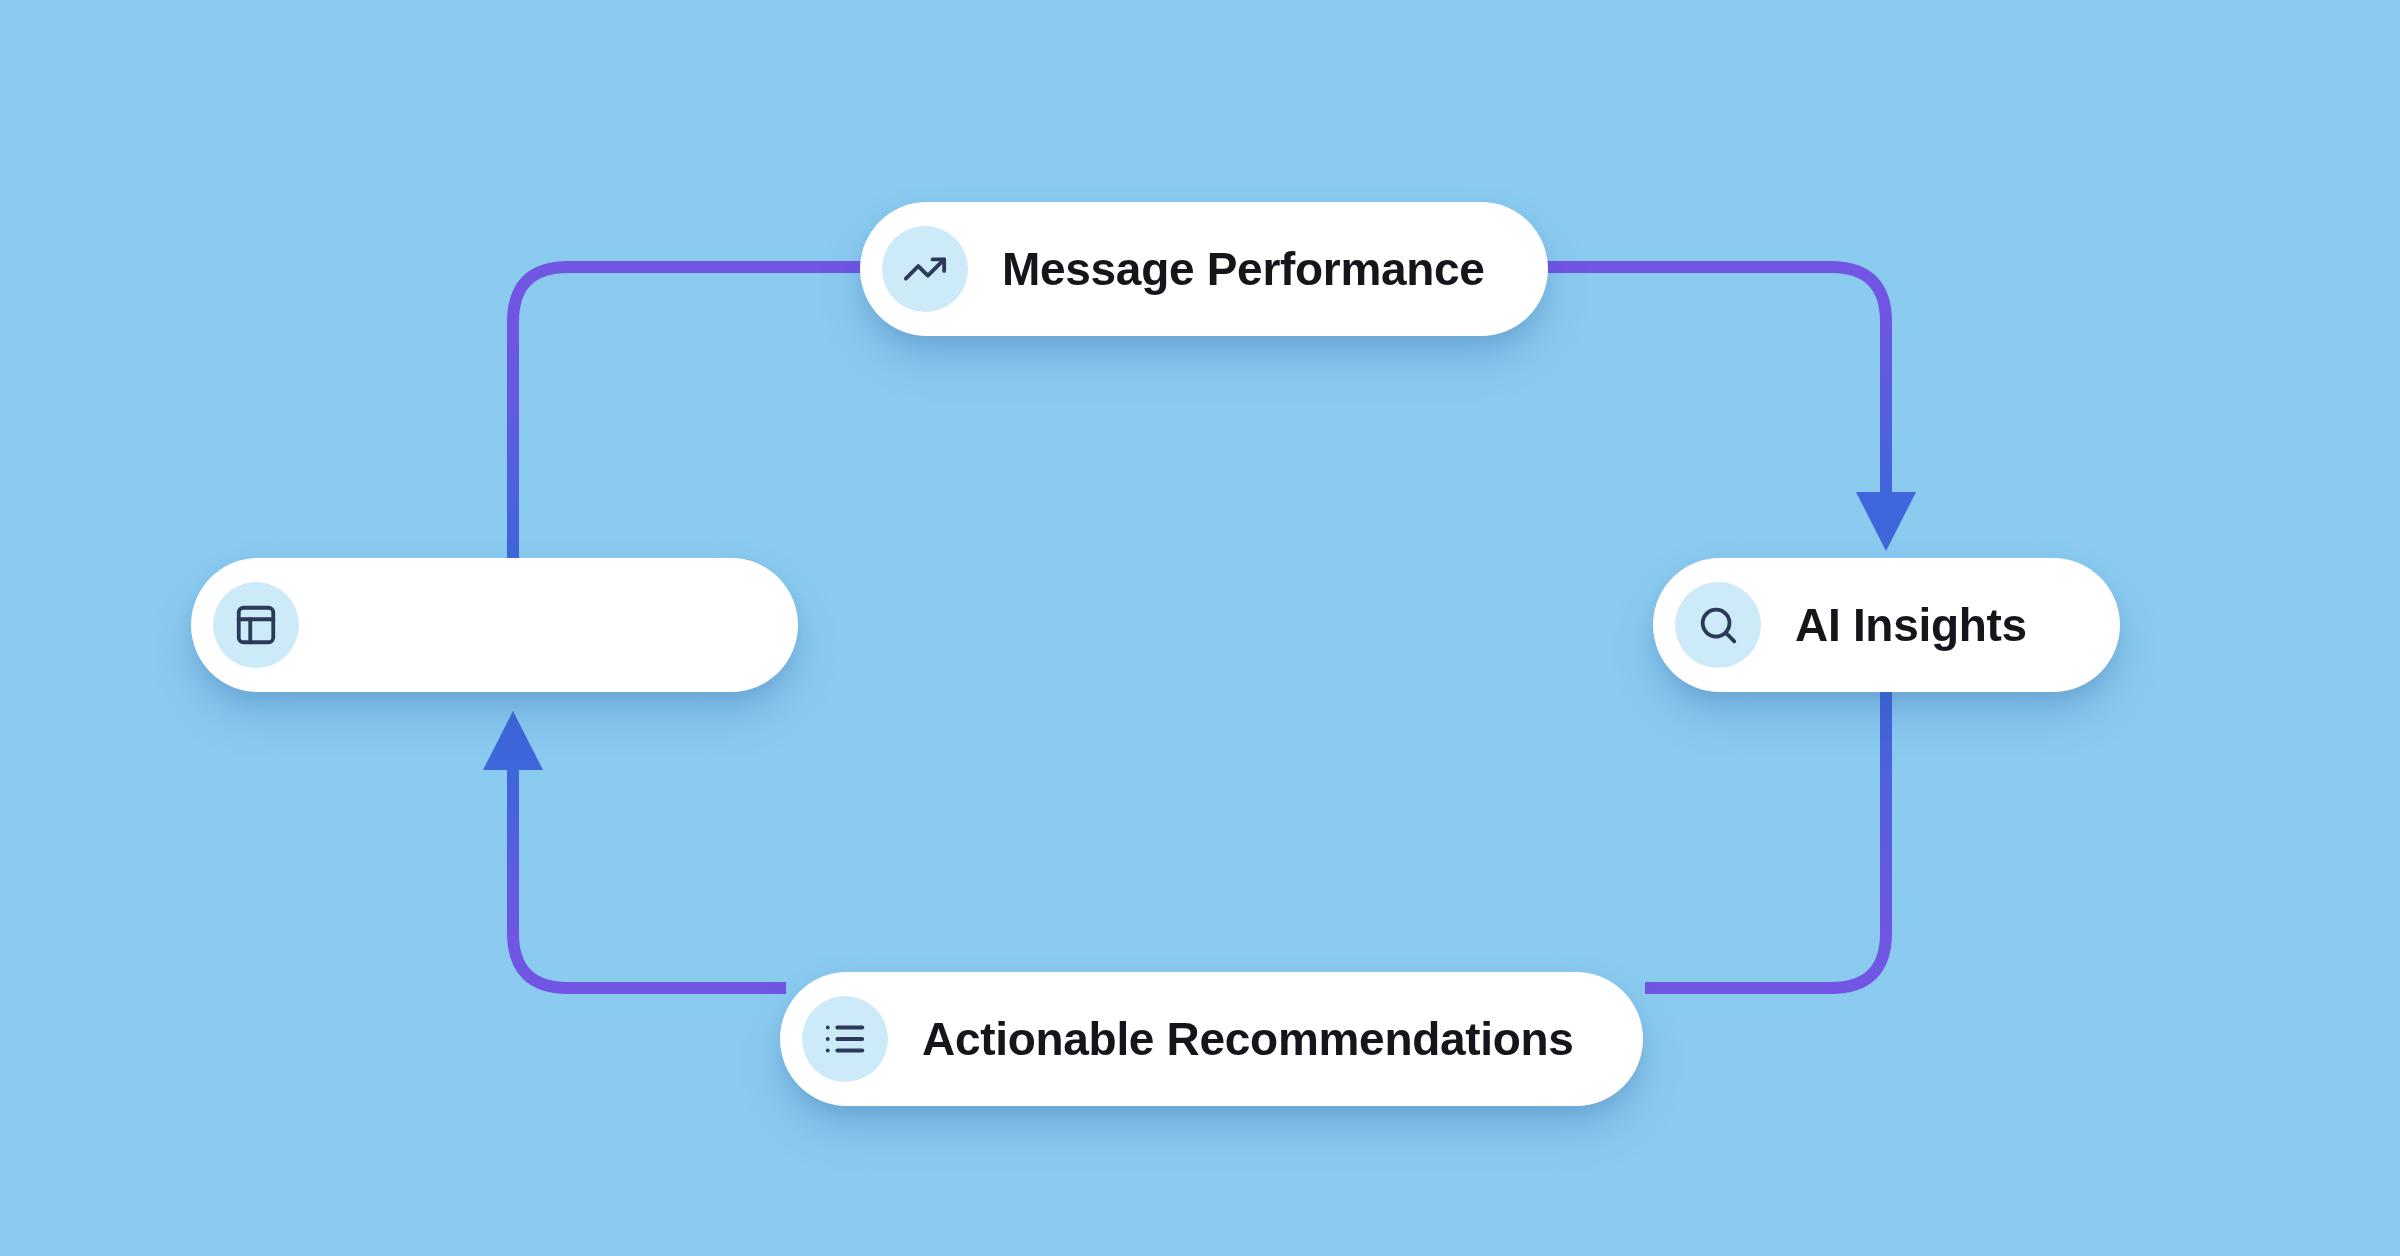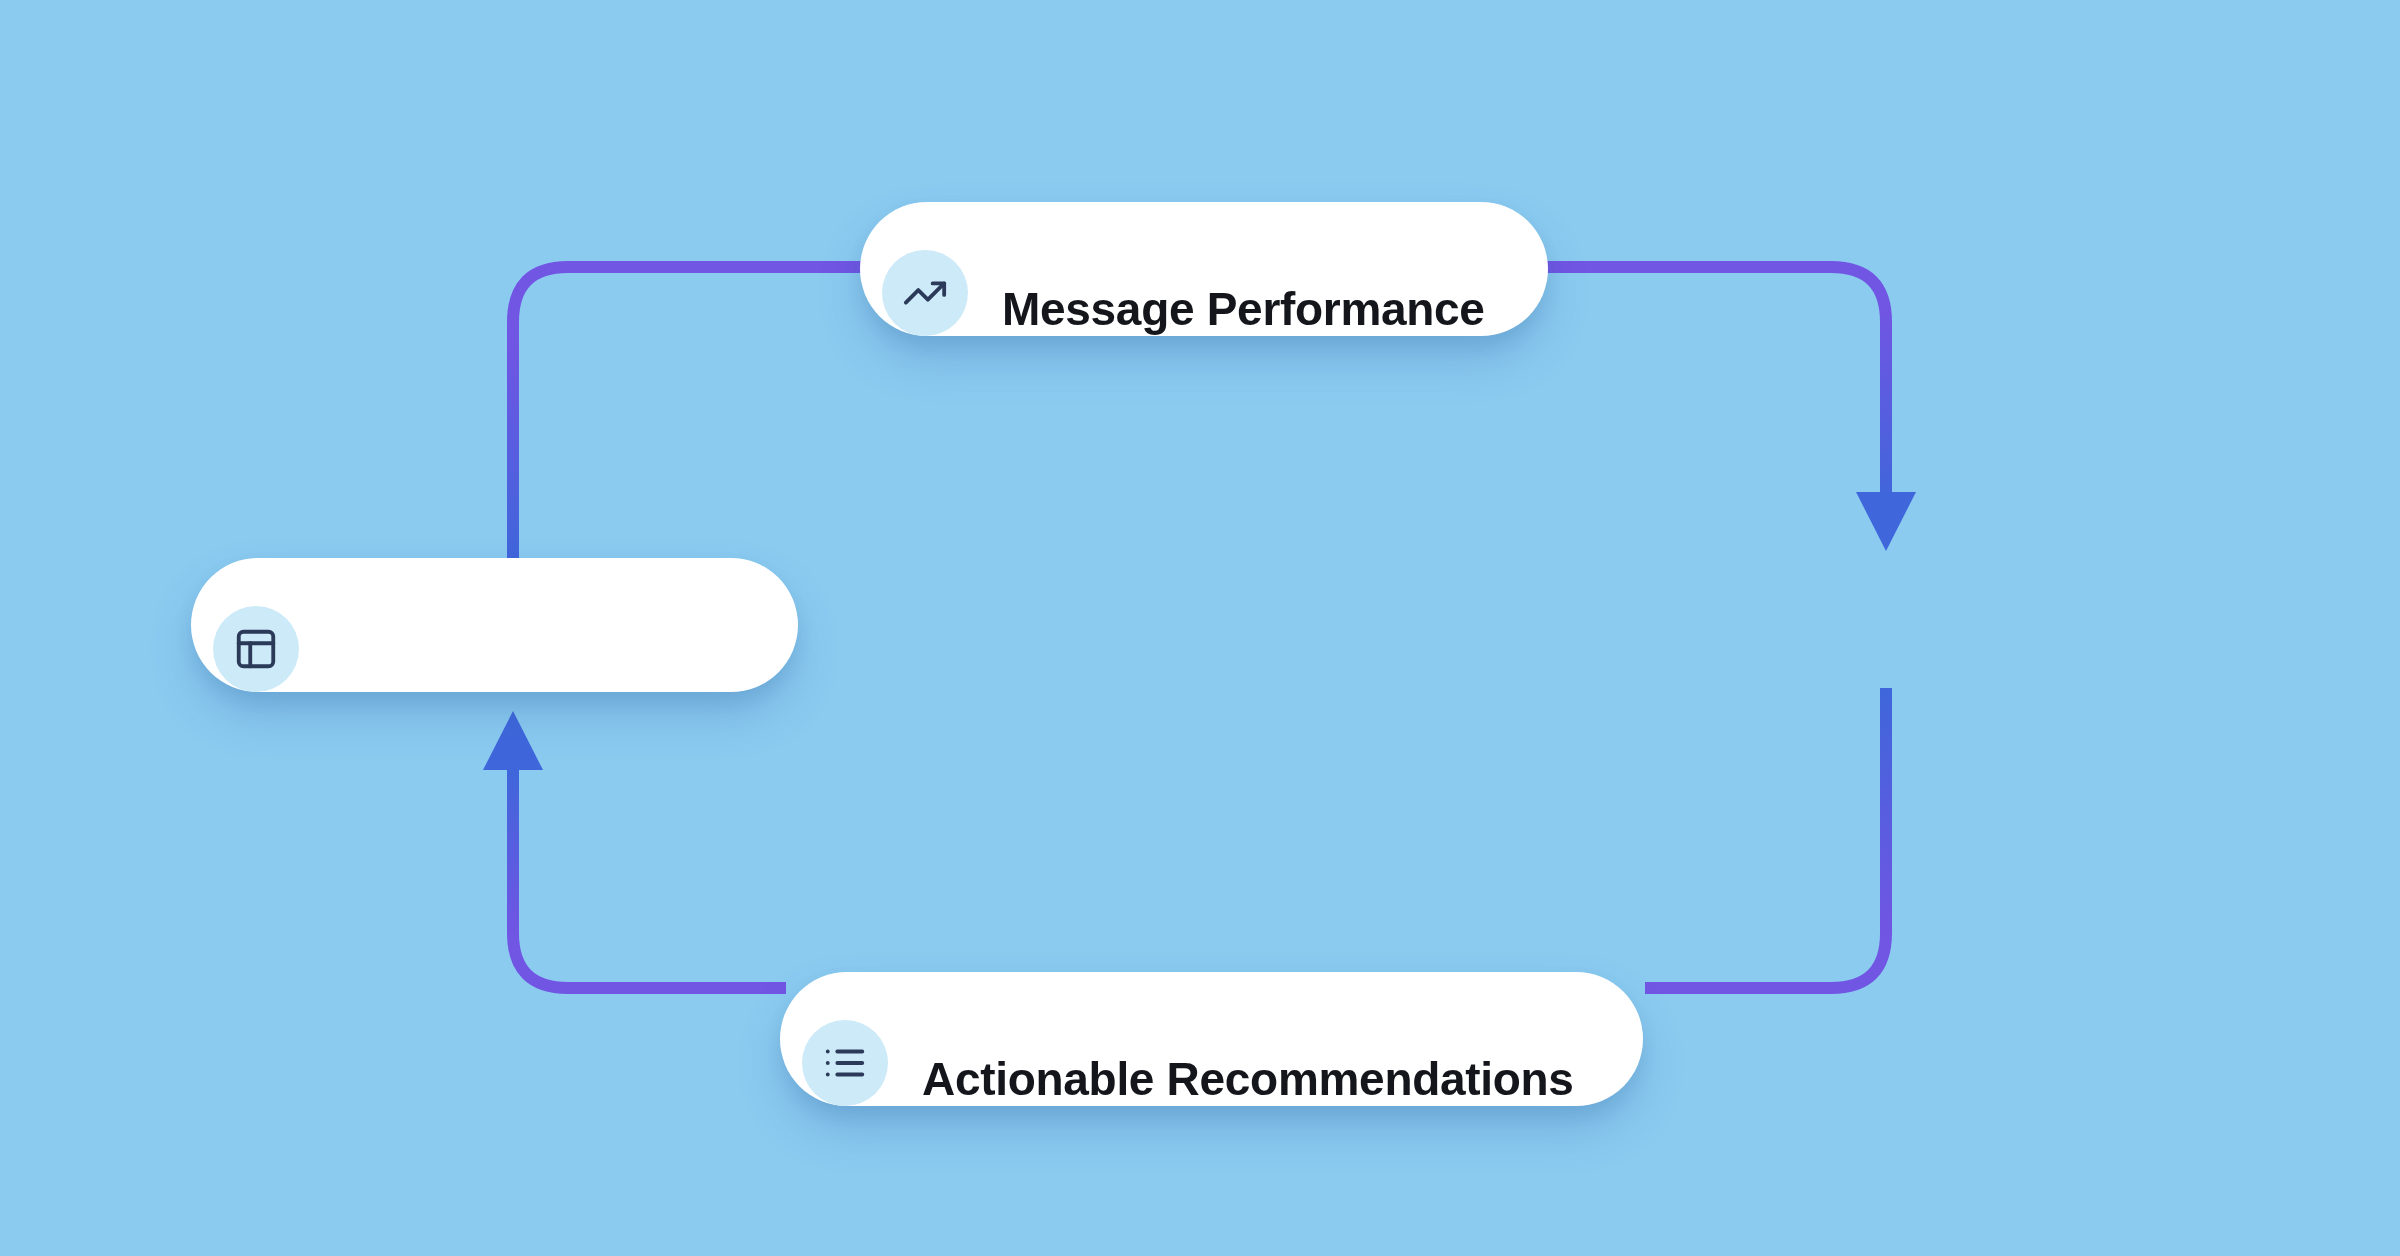--- a/index.html
+++ b/index.html
@@ -21,21 +21,21 @@
     background: var(--bg);
   }
   .connectors {
     position: absolute;
     left: 0; top: 0;
     width: 2400px; height: 1256px;
   }
   .node {
     position: absolute;
     display: flex;
-    align-items: flex-end;
+    align-items: center;
     gap: 34px;
     padding-left: 22px;
     box-sizing: border-box;
     background: var(--node-bg);
     border-radius: 70px;
     box-shadow: 0 24px 48px -6px rgba(43, 94, 161, 0.30), 0 8px 16px rgba(43, 94, 161, 0.10);
   }
   .node-mp { left: 860px;  top: 202px; width: 688px; height: 134px; }
   .node-ai { left: 1653px; top: 558px; width: 467px; height: 134px; }
   .node-ar { left: 780px;  top: 972px; width: 863px; height: 134px; }
@@ -98,20 +98,29 @@
   <div class="node node-mp">
     <span class="icon-circle">
       <svg viewBox="0 0 24 24" fill="none" stroke="currentColor" stroke-width="2" stroke-linecap="round" stroke-linejoin="round">
         <polyline points="2 17 8.5 10.5 13.5 15.5 22 7"></polyline>
         <polyline points="16 7 22 7 22 13"></polyline>
       </svg>
     </span>
     <span class="node-label">Message Performance</span>
   </div>
 
+  <div class="node node-ai">
+    <span class="icon-circle">
+      <svg viewBox="0 0 24 24" fill="none" stroke="currentColor" stroke-width="2" stroke-linecap="round" stroke-linejoin="round">
+        <circle cx="11" cy="11" r="7"></circle>
+        <line x1="20.5" y1="20.5" x2="16" y2="16"></line>
+      </svg>
+    </span>
+    <span class="node-label">AI Insights</span>
+  </div>
 
   <div class="node node-ar">
     <span class="icon-circle">
       <svg viewBox="0 0 24 24" fill="none" stroke="currentColor" stroke-width="2" stroke-linecap="round" stroke-linejoin="round">
         <line x1="8" y1="6" x2="21" y2="6"></line>
         <line x1="8" y1="12" x2="21" y2="12"></line>
         <line x1="8" y1="18" x2="21" y2="18"></line>
         <line x1="3" y1="6" x2="3.01" y2="6"></line>
         <line x1="3" y1="12" x2="3.01" y2="12"></line>
         <line x1="3" y1="18" x2="3.01" y2="18"></line>

